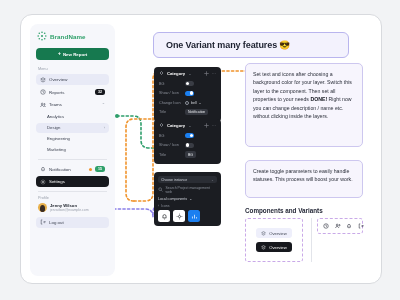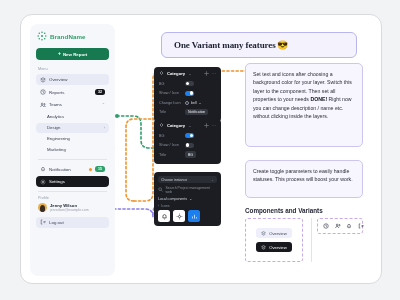--- a/index.html
+++ b/index.html
@@ -340,21 +340,21 @@
     </div>
 
     <div class="nav-item active">
       <svg class="nav-ico" viewBox="0 0 12 12" fill="none" stroke="#3c4250" stroke-width="1.1">
         <path d="M4.6 1.8H2.4v8.4h2.2M6.4 6h4.2M8.8 4.2 10.6 6 8.8 7.8"></path>
       </svg>
       <span class="nav-label">Log out</span>
     </div>
   </div>
 
-  <div class="headline" style="left:140px; top:17px;font-family:Liberation Serif, serif;">One Variant many features 😎</div>
+  <div class="headline" style="left:132px; top:17px;">One Variant many features 😎</div>
 
   <div class="dcard" style="left:133px; top:52px; width:67px;">
     <div class="dcard-head">
       <svg width="5" height="5" viewBox="0 0 10 10" fill="none" stroke="#cfd3da" stroke-width="1">
         <path d="M5 1 8 4 5 7 2 4Z"></path>
       </svg>
       <span class="dcard-title">Category</span>
       <span class="mini">⌄</span>
       <span class="sp">
         <svg width="5" height="5" viewBox="0 0 10 10" fill="none" stroke="#cfd3da" stroke-width="1">

